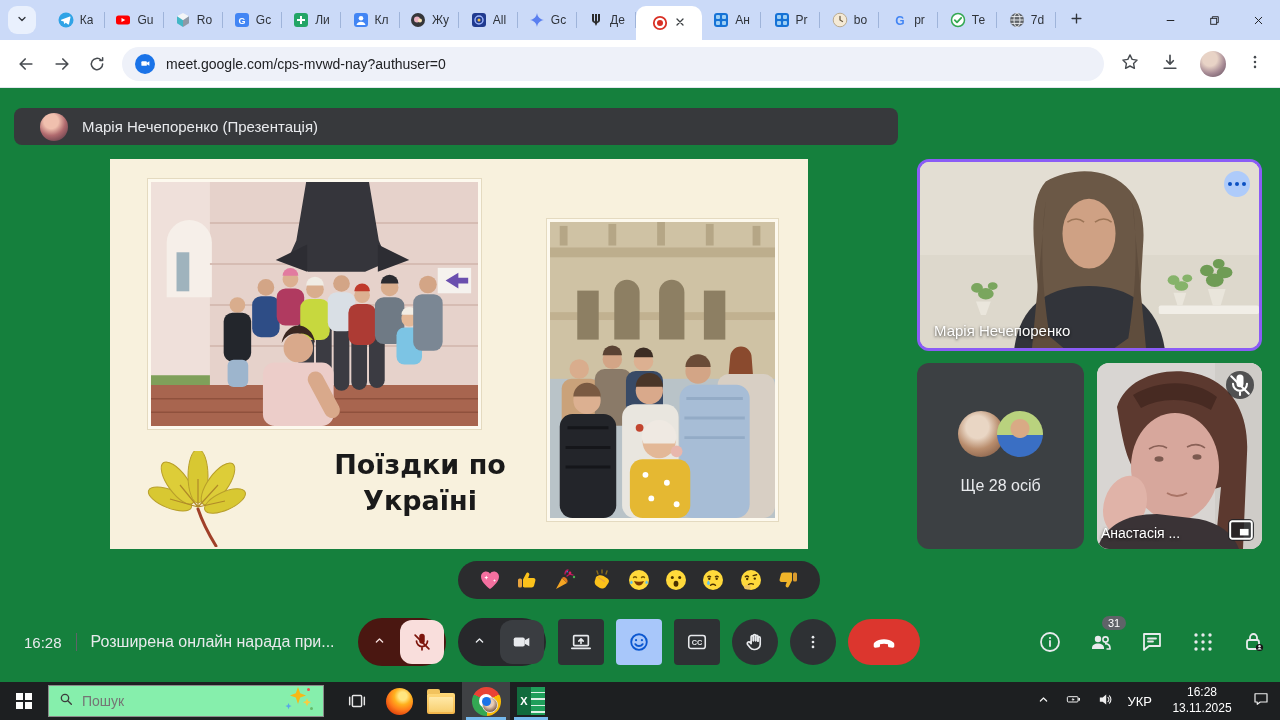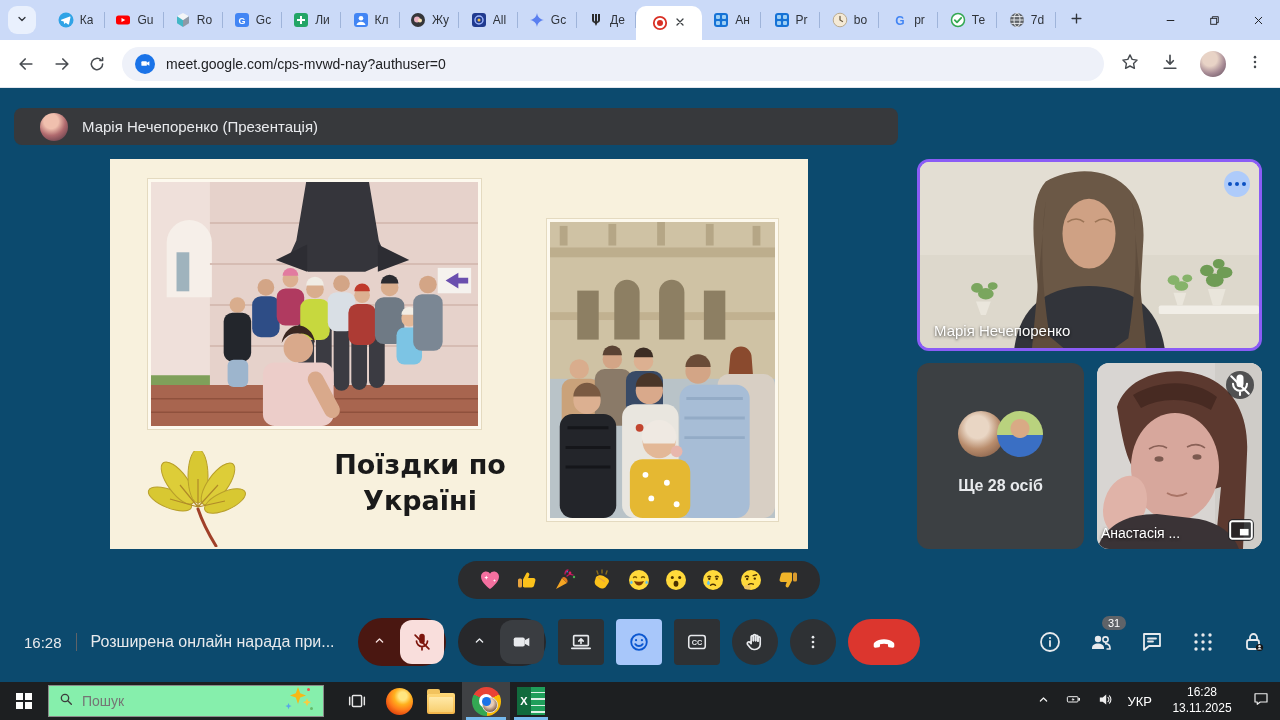--- a/index.html
+++ b/index.html
@@ -25,21 +25,21 @@
 
 .toolbar{position:absolute;top:40px;left:0;right:0;height:48px;background:#ffffff;display:flex;align-items:center;border-bottom:1px solid #e2e6ee}
 .navic{margin-left:16px;display:flex;align-items:center}
 .omnibox{flex:1;height:34px;margin:16px 16px;background:#eef1f9;border-radius:17px;display:flex;align-items:center;padding:0 13px;gap:11px}
 .meetbadge{width:20px;height:20px;border-radius:50%;background:#1a73e8;display:flex;align-items:center;justify-content:center;flex:0 0 auto}
 .urltext{font-size:14px;color:#202124}
 .tb-right{display:flex;align-items:center;gap:20px;margin-right:16px}
 .avatar-sm{width:26px;height:26px;border-radius:50%;background:radial-gradient(circle at 38% 30%,#e8d3c6 0 30%,#a78b95 60%,#5d4a5a)}
 
 
-.meet{position:absolute;top:88px;left:0;right:0;height:594px;background:#0c4a6e}
+.meet{position:absolute;top:88px;left:0;right:0;height:594px;background:#15803d}
 .banner{position:absolute;left:14px;top:20px;width:884px;height:37px;background:#37393c;border-radius:8px;display:flex;align-items:center;padding-left:26px;gap:14px}
 .banner .av{width:28px;height:28px;border-radius:50%;background:radial-gradient(circle at 40% 30%,#f0c0ae 0 28%,#b06a6e 55%,#472d3c);flex:0 0 auto}
 .banner .btext{font-size:15px;color:#e8eaed}
 
 .slide{position:absolute;left:110px;top:71px;width:698px;height:390px;background:#f8f1dd}
 .photo1{position:absolute;left:38px;top:20px;width:333px;height:250px;border:3px solid #fdf9ee;box-shadow:0 0 0 1px #e4dac0;overflow:hidden}
 .photo2{position:absolute;left:437px;top:60px;width:231px;height:302px;border:3px solid #fdf9ee;box-shadow:0 0 0 1px #e4dac0;overflow:hidden}
 .photo1 svg,.photo2 svg,.leaf svg{width:100%;height:100%;display:block}
 .slidetitle{position:absolute;left:186px;top:288px;width:248px;text-align:center;font-size:27px;font-weight:700;color:#1a1a1a;line-height:1.35;font-family:"DejaVu Sans",sans-serif}
 .leaf{position:absolute;left:36px;top:292px;width:104px;height:96px}
@@ -48,21 +48,21 @@
 .tile1{left:917px;top:71px;width:345px;height:192px;border:3px solid #8b5cf6;background:#d9d3c6}
 .tile1 svg{width:100%;height:100%;display:block}
 .dots3{position:absolute;right:9px;top:9px;width:26px;height:26px;border-radius:50%;background:#aecbfa;display:flex;align-items:center;justify-content:center;gap:3px}
 .dots3 i{width:4px;height:4px;border-radius:50%;background:#0a50c2;display:block}
 .vname{position:absolute;left:14px;bottom:9px;color:#fff;font-size:15px;text-shadow:0 1px 3px rgba(0,0,0,.75)}
 .tile2{left:917px;top:275px;width:167px;height:186px;background:#3c4043}
 .ovavs{position:absolute;left:0;right:0;top:48px;display:flex;justify-content:center}
 .ovav{width:46px;height:46px;border-radius:50%}
 .ovav.a1{background:radial-gradient(circle at 42% 35%,#e9d6c4 0 28%,#b98d6d 55%,#6e4a38)}
 .ovav.a2{margin-left:-7px;background:radial-gradient(circle at 50% 38%,#d9aa85 0 9px,transparent 10px),linear-gradient(180deg,#b9d27e 0 52%,#3a6fc4 52%)}
-.ovlabel{position:absolute;left:0;right:0;top:114px;text-align:center;color:#e8eaed;font-size:16px;font-weight:700}
+.ovlabel{position:absolute;left:0;right:0;top:114px;text-align:center;color:#e8eaed;font-size:16px;font-weight:400}
 .tile3{left:1097px;top:275px;width:165px;height:186px;background:#d8d5d2}
 .tile3 svg{width:100%;height:100%;display:block}
 .micoff-badge{position:absolute;right:8px;top:8px;width:28px;height:28px;border-radius:50%;background:rgba(32,33,36,.72);display:flex;align-items:center;justify-content:center}
 .pipbtn{position:absolute;right:8px;bottom:8px;width:26px;height:22px;border-radius:5px;background:rgba(32,33,36,.85);display:flex;align-items:center;justify-content:center}
 .vname2{position:absolute;left:4px;bottom:8px;color:#fff;font-size:14px;text-shadow:0 1px 3px rgba(0,0,0,.75)}
 
 .reactbar{position:absolute;left:458px;top:473px;width:362px;height:38px;background:#2b2c2e;border-radius:19px;display:flex;align-items:center;justify-content:space-evenly;padding:0 8px}
 .reaction{width:26px;height:26px;display:flex;align-items:center;justify-content:center}
 .reaction svg{width:24px;height:24px;display:block}
 

